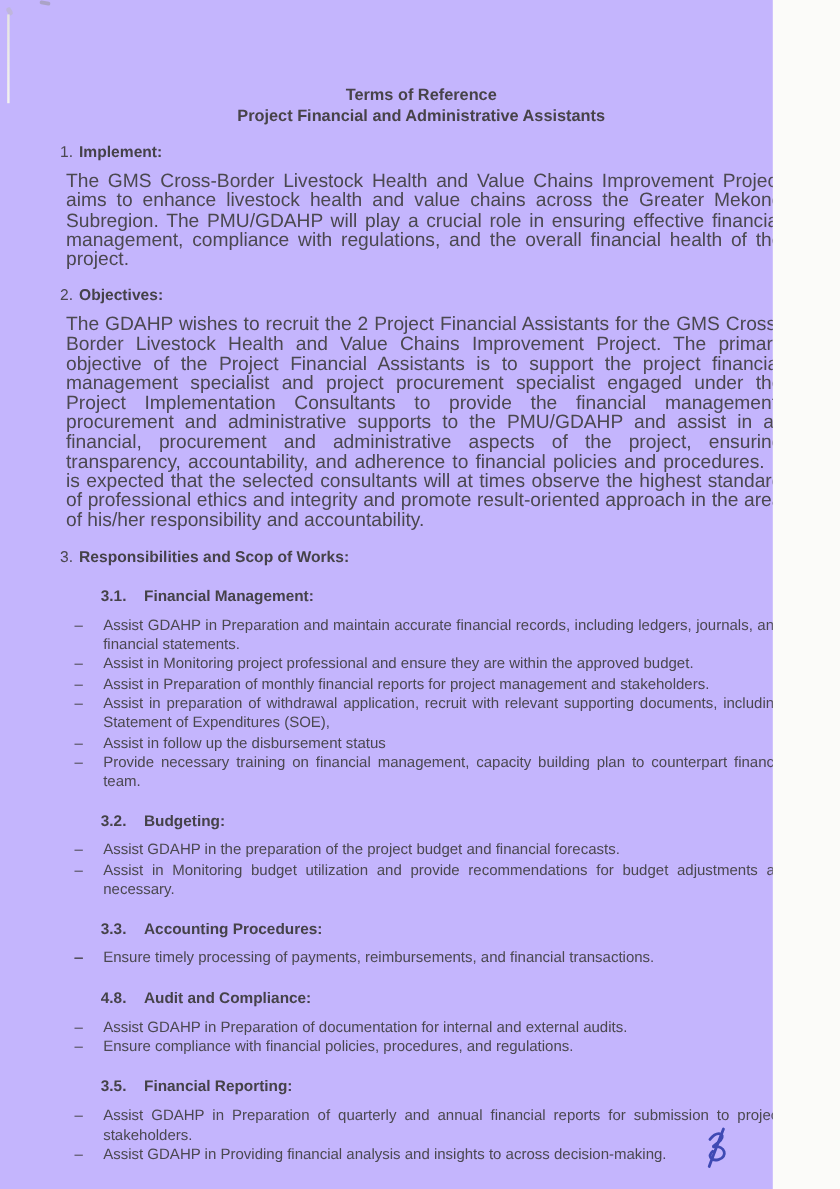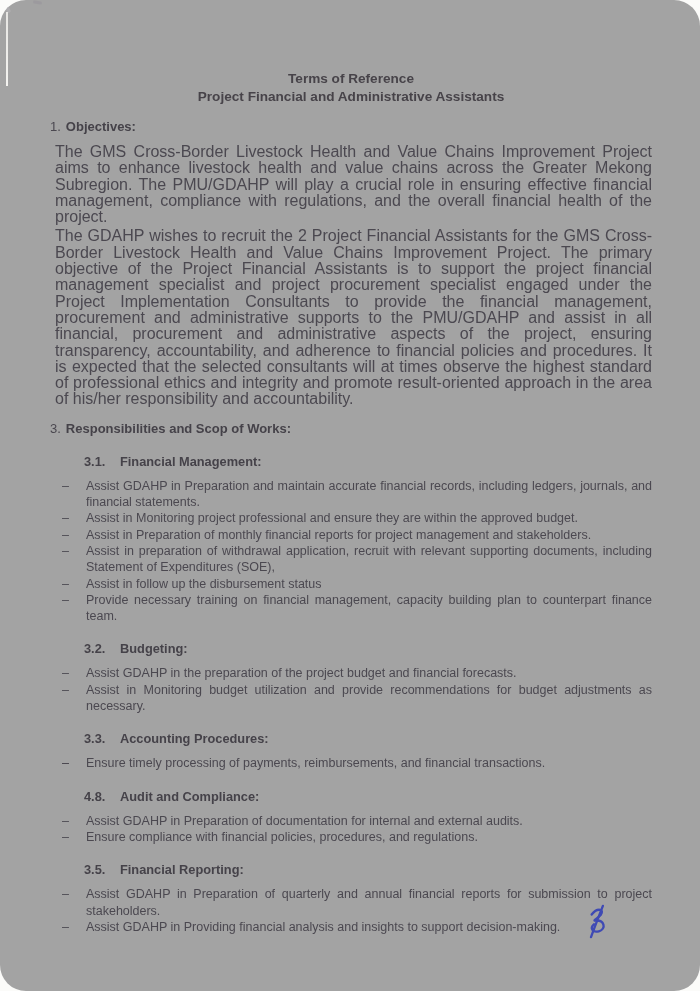--- a/index.html
+++ b/index.html
@@ -3,25 +3,24 @@
 <meta charset="utf-8">
 <style>
   html, body { margin: 0; padding: 0; }
   body {
     width: 700px; height: 991px;
     background: #fbfbf9;
     font-family: "Liberation Sans", sans-serif;
   }
   .page {
     position: relative;
-    width: 700px; height: 991px;
-    background: #a3a3a3;
+    width: 644px; height: 991px;
+    background: #c4b5fd;
     overflow: hidden;
     color: #4b4850;
-    border-radius: 26px;
   }
   
   .speck1 {
     position: absolute; left: 33px; top: 1px;
     width: 9px; height: 3px; background: #97949a;
     opacity: .55; transform: rotate(10deg); border-radius: 2px;
   }
   .speck2 {
     position: absolute; left: 6px; top: 6px;
     width: 4px; height: 7px; background: #b9b7bc;
@@ -78,42 +77,43 @@
 
 <div class="page">
   <div class="speck1"></div>
   <div class="speck2"></div>
   <div class="fold"></div>
   <div class="content">
       <div class="title">
         <div class="title-line">Terms of Reference</div>
         <div class="title-line">Project Financial and Administrative Assistants</div>
       </div>
-      <div class="heading"><span class="h-num">1.</span><span class="h-text">Objectives:</span></div>
+      <div class="heading"><span class="h-num">1.</span><span class="h-text">Implement:</span></div>
       <div class="paragraph">The GMS Cross-Border Livestock Health and Value Chains Improvement Project aims to enhance livestock health and value chains across the Greater Mekong Subregion. The PMU/GDAHP will play a crucial role in ensuring effective financial management, compliance with regulations, and the overall financial health of the project.</div>
+      <div class="heading"><span class="h-num">2.</span><span class="h-text">Objectives:</span></div>
       <div class="paragraph">The GDAHP wishes to recruit the 2 Project Financial Assistants for the GMS Cross-Border Livestock Health and Value Chains Improvement Project. The primary objective of the Project Financial Assistants is to support the project financial management specialist and project procurement specialist engaged under the Project Implementation Consultants to provide the financial management, procurement and administrative supports to the PMU/GDAHP and assist in all financial, procurement and administrative aspects of the project, ensuring transparency, accountability, and adherence to financial policies and procedures. It is expected that the selected consultants will at times observe the highest standard of professional ethics and integrity and promote result-oriented approach in the area of his/her responsibility and accountability.</div>
       <div class="heading"><span class="h-num">3.</span><span class="h-text">Responsibilities and Scop of Works:</span></div>
       <div class="subheading"><span class="sh-num">3.1.</span><span class="sh-text">Financial Management:</span></div>
       <div class="bullet"><span class="dash">–</span><span class="btext">Assist GDAHP in Preparation and maintain accurate financial records, including ledgers, journals, and financial statements.</span></div>
       <div class="bullet"><span class="dash">–</span><span class="btext">Assist in Monitoring project professional and ensure they are within the approved budget.</span></div>
       <div class="bullet"><span class="dash">–</span><span class="btext">Assist in Preparation of monthly financial reports for project management and stakeholders.</span></div>
       <div class="bullet"><span class="dash">–</span><span class="btext">Assist in preparation of withdrawal application, recruit with relevant supporting documents, including Statement of Expenditures (SOE),</span></div>
       <div class="bullet"><span class="dash">–</span><span class="btext">Assist in follow up the disbursement status</span></div>
       <div class="bullet"><span class="dash">–</span><span class="btext">Provide necessary training on financial management, capacity building plan to counterpart finance team.</span></div>
       <div class="subheading"><span class="sh-num">3.2.</span><span class="sh-text">Budgeting:</span></div>
       <div class="bullet"><span class="dash">–</span><span class="btext">Assist GDAHP in the preparation of the project budget and financial forecasts.</span></div>
       <div class="bullet"><span class="dash">–</span><span class="btext">Assist in Monitoring budget utilization and provide recommendations for budget adjustments as necessary.</span></div>
       <div class="subheading"><span class="sh-num">3.3.</span><span class="sh-text">Accounting Procedures:</span></div>
       <div class="bullet"><span class="dash">–</span></div>
       <div class="bullet"><span class="dash">–</span><span class="btext">Ensure timely processing of payments, reimbursements, and financial transactions.</span></div>
       <div class="subheading"><span class="sh-num">4.8.</span><span class="sh-text">Audit and Compliance:</span></div>
       <div class="bullet"><span class="dash">–</span><span class="btext">Assist GDAHP in Preparation of documentation for internal and external audits.</span></div>
       <div class="bullet"><span class="dash">–</span><span class="btext">Ensure compliance with financial policies, procedures, and regulations.</span></div>
       <div class="subheading"><span class="sh-num">3.5.</span><span class="sh-text">Financial Reporting:</span></div>
       <div class="bullet"><span class="dash">–</span><span class="btext">Assist GDAHP in Preparation of quarterly and annual financial reports for submission to project stakeholders.</span></div>
-      <div class="bullet"><span class="dash">–</span><span class="btext">Assist GDAHP in Providing financial analysis and insights to support decision-making.</span><span class="signature">
+      <div class="bullet"><span class="dash">–</span><span class="btext">Assist GDAHP in Providing financial analysis and insights to across decision-making.</span><span class="signature">
     <svg viewBox="0 0 30 40" xmlns="http://www.w3.org/2000/svg">
       <path d="M23 3 C19 12 13 25 8 37"></path>
       <path d="M10 12 C17 4 25 7 20 13 C16 17 12 18 13 19 C24 18 26 29 17 31 C10 32.5 7 27 12 23"></path>
     </svg>
   </span></div>
     </div>
 </div>
 
 </body></html>

